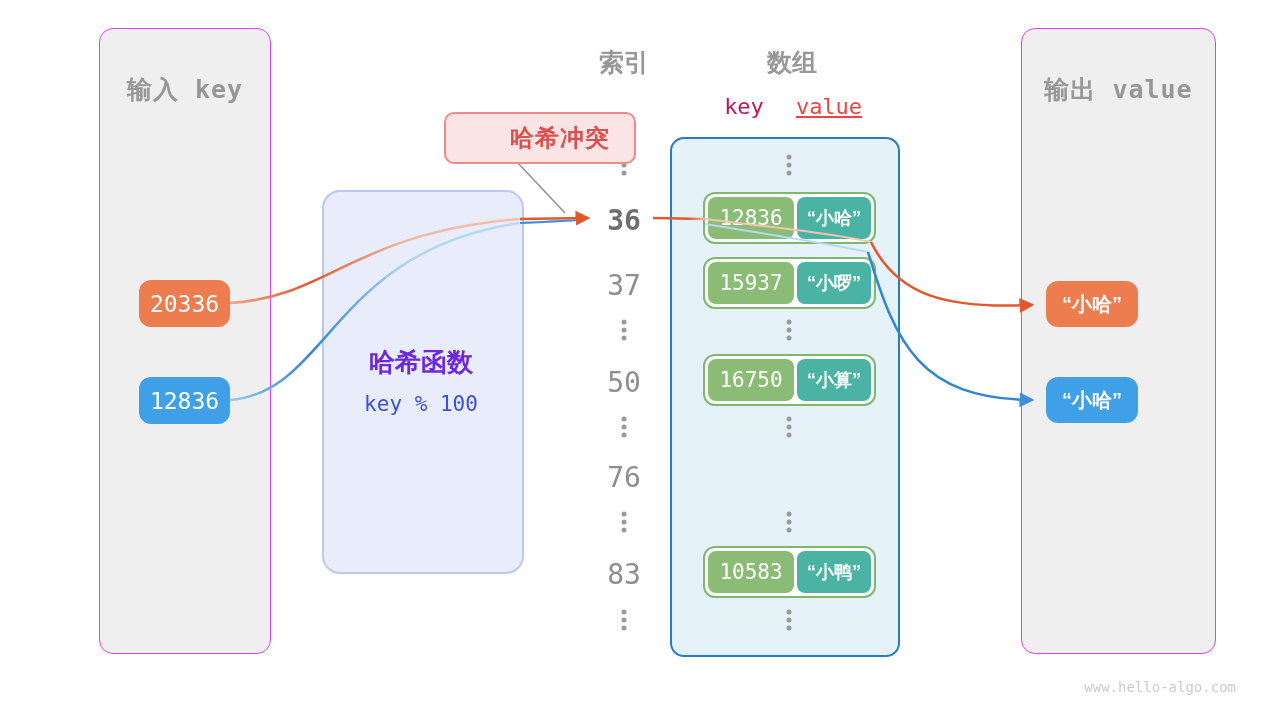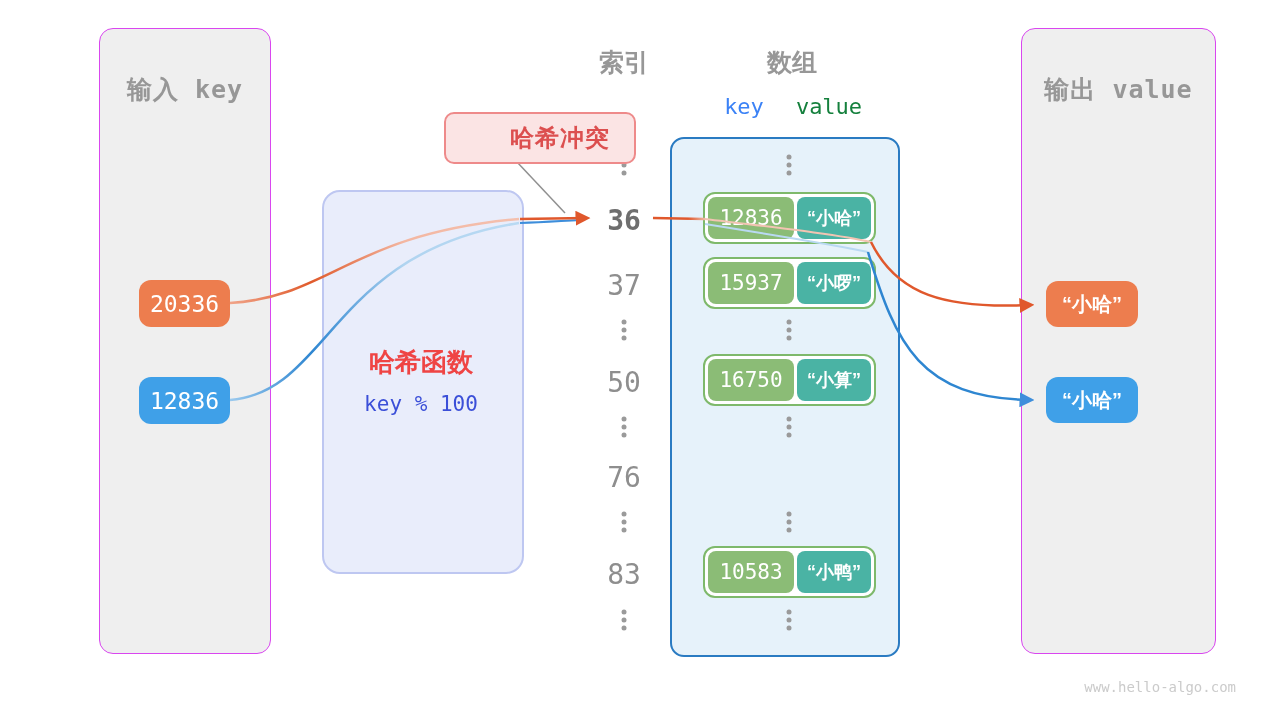--- a/index.html
+++ b/index.html
@@ -21,36 +21,36 @@
 
   
   .chip{position:absolute;z-index:2;border-radius:12px;display:flex;align-items:center;justify-content:center;color:#ffffff;}
   .chip.orange{background:#ed7d4e;}
   .chip.blue{background:#3fa0e8;}
   .chip.in{left:139px;width:91px;height:47px;font-size:23px;font-family:"DejaVu Sans Mono","Liberation Mono",monospace;}
   .chip.out{left:1046px;width:92px;height:46px;font-size:20px;font-weight:bold;}
 
   
   .hash-box{position:absolute;left:322px;top:190px;width:198px;height:380px;background:#e9edfb;border:2px solid #bec7f1;border-radius:18px;z-index:1;}
-  .hash-title{position:absolute;top:345px;left:322px;width:198px;text-align:center;color:#ef4444;font-size:26px;font-weight:600;z-index:2;}
+  .hash-title{position:absolute;top:345px;left:322px;width:198px;text-align:center;color:#6d28d9;font-size:26px;font-weight:600;z-index:2;}
   .hash-formula{position:absolute;top:392px;left:322px;width:198px;text-align:center;color:#3b4fd8;font-size:21px;z-index:2;}
 
   
   .collision{
     position:absolute;left:444px;top:112px;width:148px;height:48px;z-index:4;
     background:#fbe4e4;border:2px solid #ee8a8a;border-radius:10px;
     display:flex;align-items:center;justify-content:center;
     color:#dc4f4f;font-size:24px;font-weight:bold;letter-spacing:1px;padding-left:40px;
   }
 
   
   .col-header{position:absolute;top:46px;color:#979797;font-weight:bold;font-size:25px;z-index:2;transform:translateX(-50%);}
   .kv-key,.kv-value{position:absolute;top:94px;font-size:22px;z-index:2;transform:translateX(-50%);}
-  .kv-key{color:#3b82f6;}
-  .kv-value{color:#15803d;}
+  .kv-key{color:#be185d;}
+  .kv-value{color:#ef4444;text-decoration:underline;}
 
   
   .idx-num{position:absolute;left:594px;width:60px;text-align:center;color:#8e8e8e;font-size:28px;z-index:2;}
   .idx-num.hl{color:#6e6e6e;font-weight:bold;}
 
   
   .dots{position:absolute;display:flex;flex-direction:column;align-items:center;gap:3px;z-index:2;transform:translate(-50%,-50%);}
   .dots i{display:block;width:5px;height:5px;border-radius:50%;background:#9a9a9a;}
 
   

